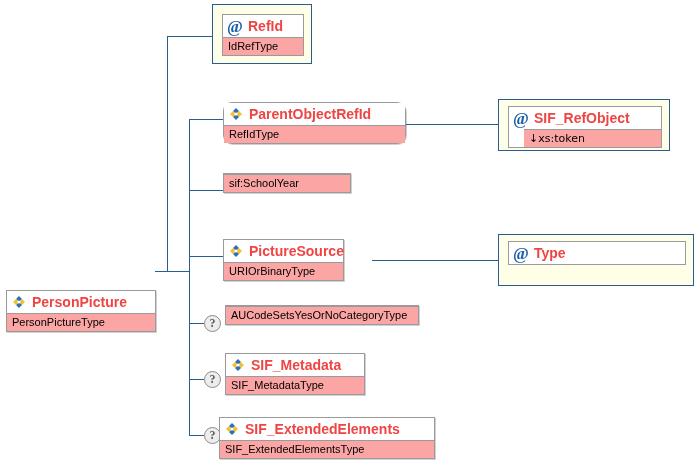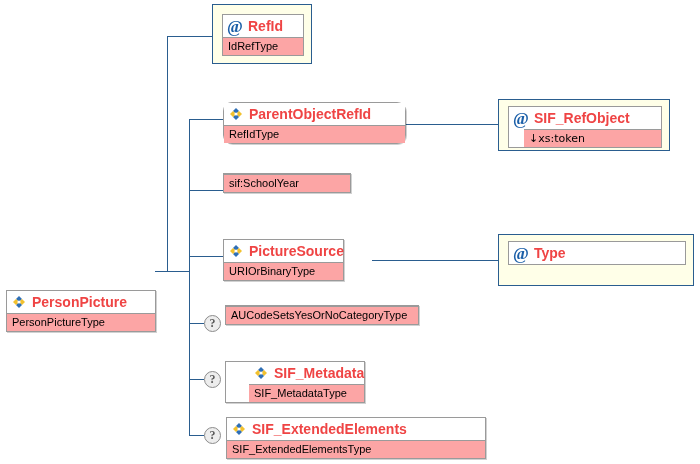--- a/index.html
+++ b/index.html
@@ -222,38 +222,38 @@
       </div>
     </div>
   </div>
 
   <div class="opt" style="left:204px; top:315px;">?</div>
   <div class="node" style="left:225px; top:305px; width:194px;">
     <div class="type">AUCodeSetsYesOrNoCategoryType</div>
   </div>
 
   <div class="opt" style="left:204px; top:371px;">?</div>
-  <div class="node" style="left:225px; top:361px; width:140px;padding-left:23px;">
+  <div class="node" style="left:225px; top:353px; width:140px;">
     <div class="title">
       <span class="icon">
         <svg width="16" height="16" viewBox="0 0 16 16">
           <path d="M8 2 L11 5 L8 8 L5 5 Z" fill="#2f6fb5"></path>
           <path d="M11 5 L14 8 L11 11 L8 8 Z" fill="#f2c12e"></path>
           <path d="M8 8 L11 11 L8 14 L5 11 Z" fill="#2f6fb5"></path>
           <path d="M5 5 L8 8 L5 11 L2 8 Z" fill="#f2c12e"></path>
           <circle cx="8" cy="8" r="1.6" fill="#ffffff"></circle>
         </svg>
       </span>
       <span class="label">SIF_Metadata</span>
     </div>
     <div class="type">SIF_MetadataType</div>
   </div>
 
   <div class="opt" style="left:204px; top:427px;">?</div>
-  <div class="node" style="left:226px; top:417px; width:260px;">
+  <div class="node" style="left:219px; top:417px; width:216px;">
     <div class="title">
       <span class="icon">
         <svg width="16" height="16" viewBox="0 0 16 16">
           <path d="M8 2 L11 5 L8 8 L5 5 Z" fill="#2f6fb5"></path>
           <path d="M11 5 L14 8 L11 11 L8 8 Z" fill="#f2c12e"></path>
           <path d="M8 8 L11 11 L8 14 L5 11 Z" fill="#2f6fb5"></path>
           <path d="M5 5 L8 8 L5 11 L2 8 Z" fill="#f2c12e"></path>
           <circle cx="8" cy="8" r="1.6" fill="#ffffff"></circle>
         </svg>
       </span>

